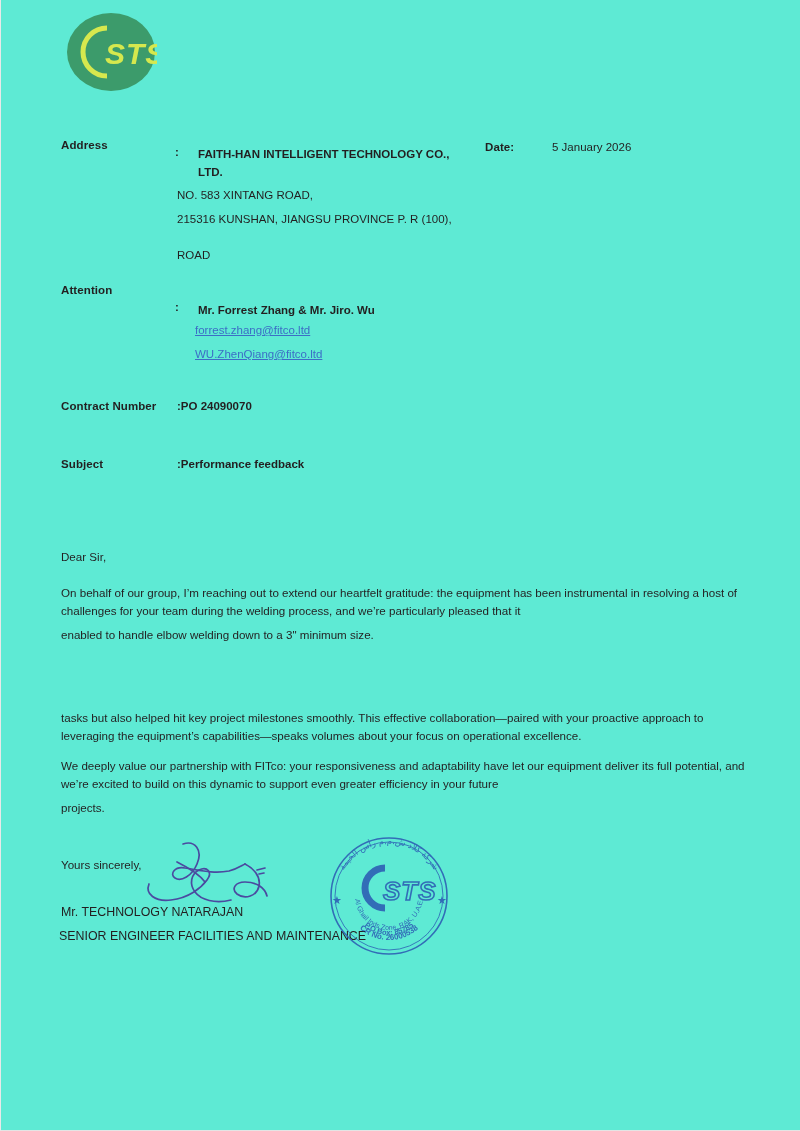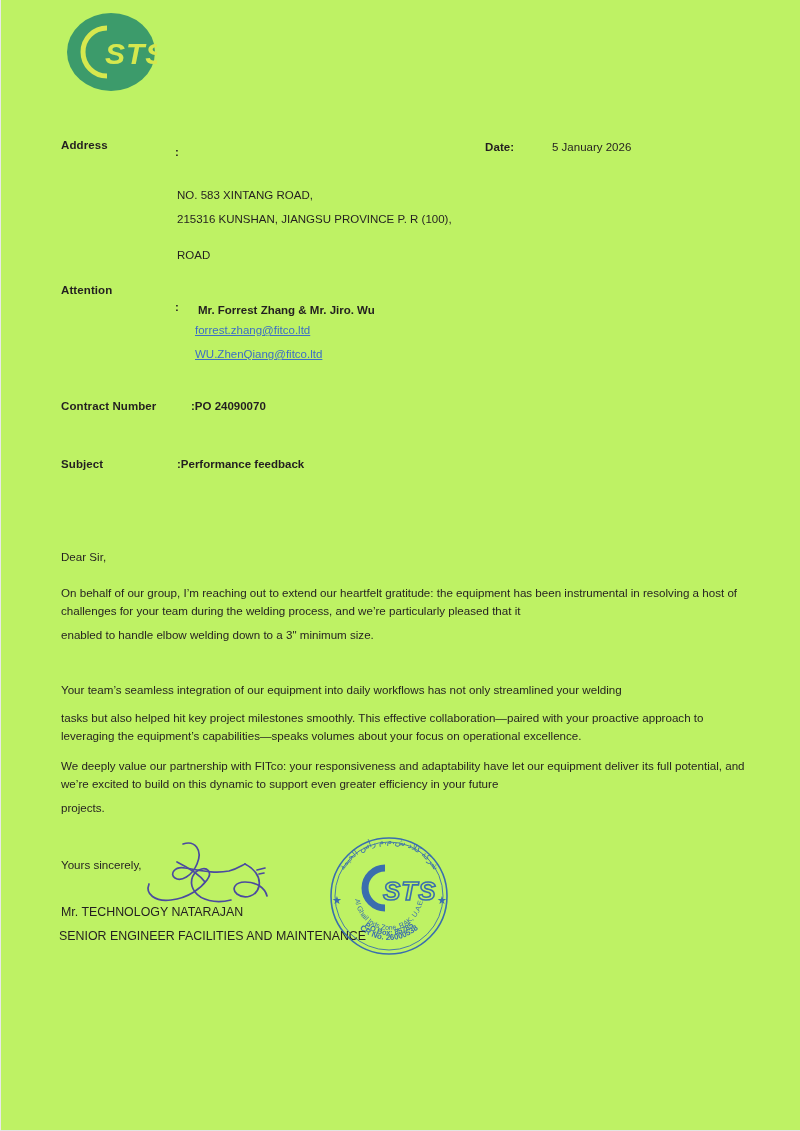--- a/index.html
+++ b/index.html
@@ -9,21 +9,21 @@
     background: #ffffff;
   }
   body {
     font-family: "Liberation Sans", sans-serif;
     color: #231f20;
   }
   .page {
     position: relative;
     width: 800px;
     height: 1131px;
-    background: #bef264;
+    background: #5eead4;
     overflow: hidden;
     box-sizing: border-box;
     border-left: 1px solid #e9e9e9;
     border-bottom: 1px solid #e4e4e4;
   }
 
   
   .logo-wrap {
     position: absolute;
     left: 64px;
@@ -72,21 +72,21 @@
     position: absolute;
     font-size: 11.5px;
     color: #3c6ec6;
     text-decoration: underline;
     cursor: pointer;
   }
   .email-1 { left: 194px; top: 324px; }
   .email-2 { left: 194px; top: 348px; }
 
   .contract-label { left: 60px;  top: 400px; }
-  .contract-value { left: 176px; top: 400px; font-weight: bold; margin-left: 14px; }
+  .contract-value { left: 176px; top: 400px; font-weight: bold; }
 
   .subject-label  { left: 60px;  top: 458px; }
   .subject-value  { left: 176px; top: 458px; font-weight: bold; }
 
   
   .salutation {
     position: absolute;
     left: 60px;
     top: 550px;
     font-size: 11.6px;
@@ -154,20 +154,21 @@
   <div class="logo-wrap">
     <svg width="92" height="84" viewBox="0 0 92 84">
       <ellipse cx="46" cy="40" rx="44" ry="39" fill="#3c9b6b"></ellipse>
       <path d="M42 16 A24 24 0 1 0 42 64" fill="none" stroke="#d6e84e" stroke-width="5"></path>
       <text x="40" y="52" font-family="'Liberation Sans', sans-serif" font-size="30" font-weight="bold" font-style="italic" fill="#d6e84e" letter-spacing="1">STS</text>
     </svg>
   </div>
 
   <div class="field-label addr-label">Address</div>
   <div class="field-colon addr-colon">:</div>
+  <div class="field-value addr-line1">FAITH-HAN INTELLIGENT TECHNOLOGY CO., LTD.</div>
   <div class="field-value addr-line2">NO. 583 XINTANG ROAD,</div>
   <div class="field-value addr-line3">215316  KUNSHAN, JIANGSU PROVINCE P. R (100),</div>
   <div class="field-value addr-line4">ROAD</div>
 
   <div class="field-label date-label">Date:</div>
   <div class="field-value date-value">5 January 2026</div>
 
   <div class="field-label attn-label">Attention</div>
   <div class="field-colon attn-colon">:</div>
   <div class="field-value attn-value">Mr. Forrest Zhang &amp; Mr. Jiro. Wu</div>
@@ -178,21 +179,20 @@
   <div class="field-value contract-value">:PO 24090070</div>
 
   <div class="field-label subject-label">Subject</div>
   <div class="field-value subject-value">:Performance feedback</div>
 
   <div class="salutation">Dear Sir,</div>
 
   <div class="para para-1">On behalf of our group, I’m reaching out to extend our heartfelt gratitude: the equipment has been instrumental in resolving a host of challenges for your team during the welding process, and we’re particularly pleased that it</div>
   <div class="para para-1b">enabled to handle elbow welding down to a 3" minimum size.</div>
 
-  <div class="para para-2">Your team’s seamless integration of our equipment into daily workflows has not only streamlined your welding</div>
   <div class="para para-2b">tasks but also helped hit key project milestones smoothly. This effective collaboration—paired with your proactive approach to leveraging the equipment’s capabilities—speaks volumes about your focus on operational excellence.</div>
 
   <div class="para para-3">We deeply value our partnership with FITco: your responsiveness and adaptability have let our equipment deliver its full potential, and we’re excited to build on this dynamic to support even greater efficiency in your future</div>
   <div class="para para-3b">projects.</div>
 
   <div class="closing">Yours sincerely,</div>
 
   <div class="signature-ink">
     <svg width="140" height="82" viewBox="0 0 140 82">
       <g fill="none" stroke="#4b4aa0" stroke-width="1.7" stroke-linecap="round">

